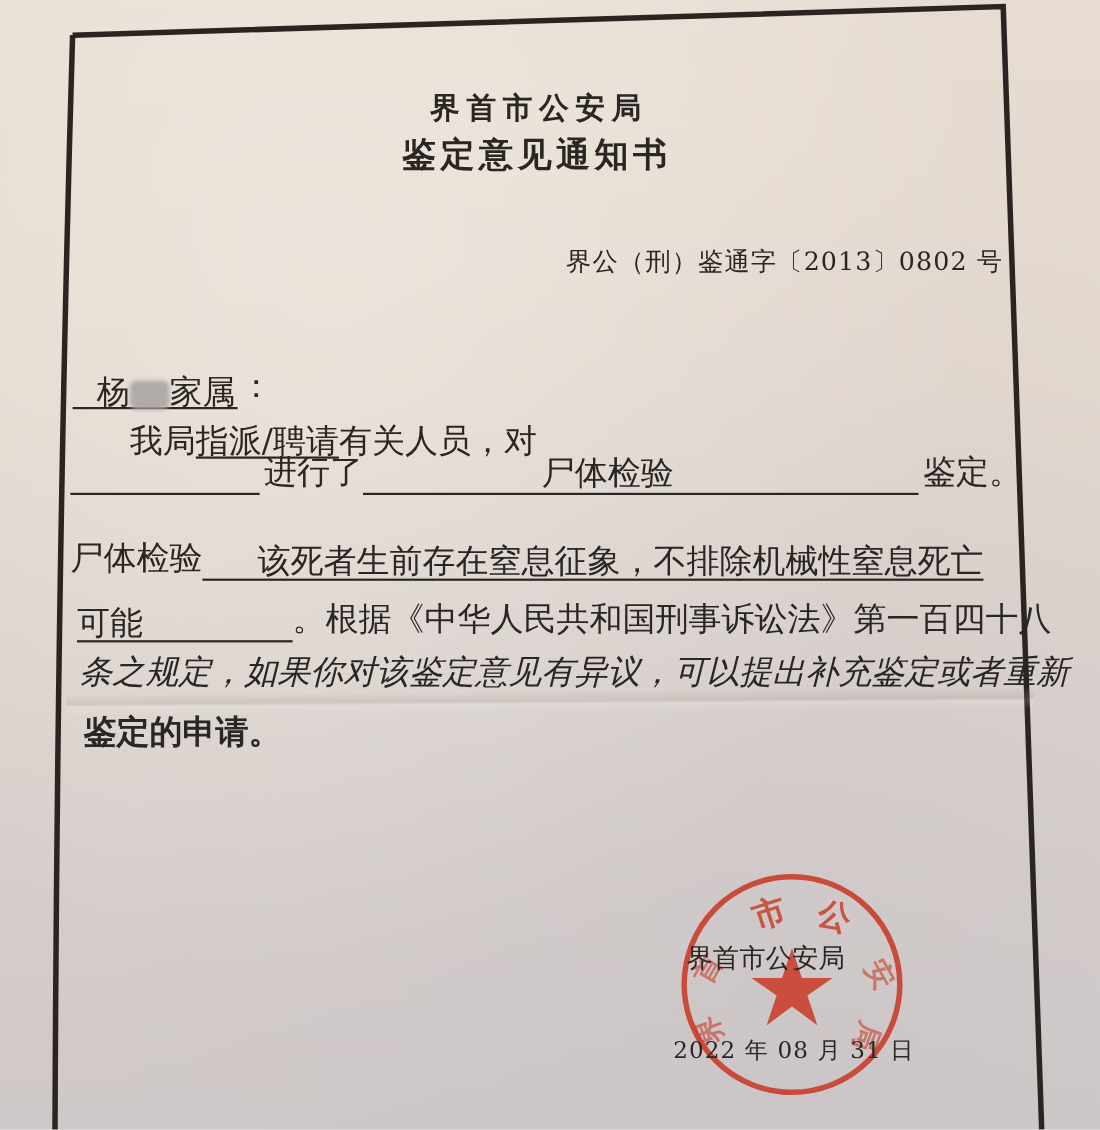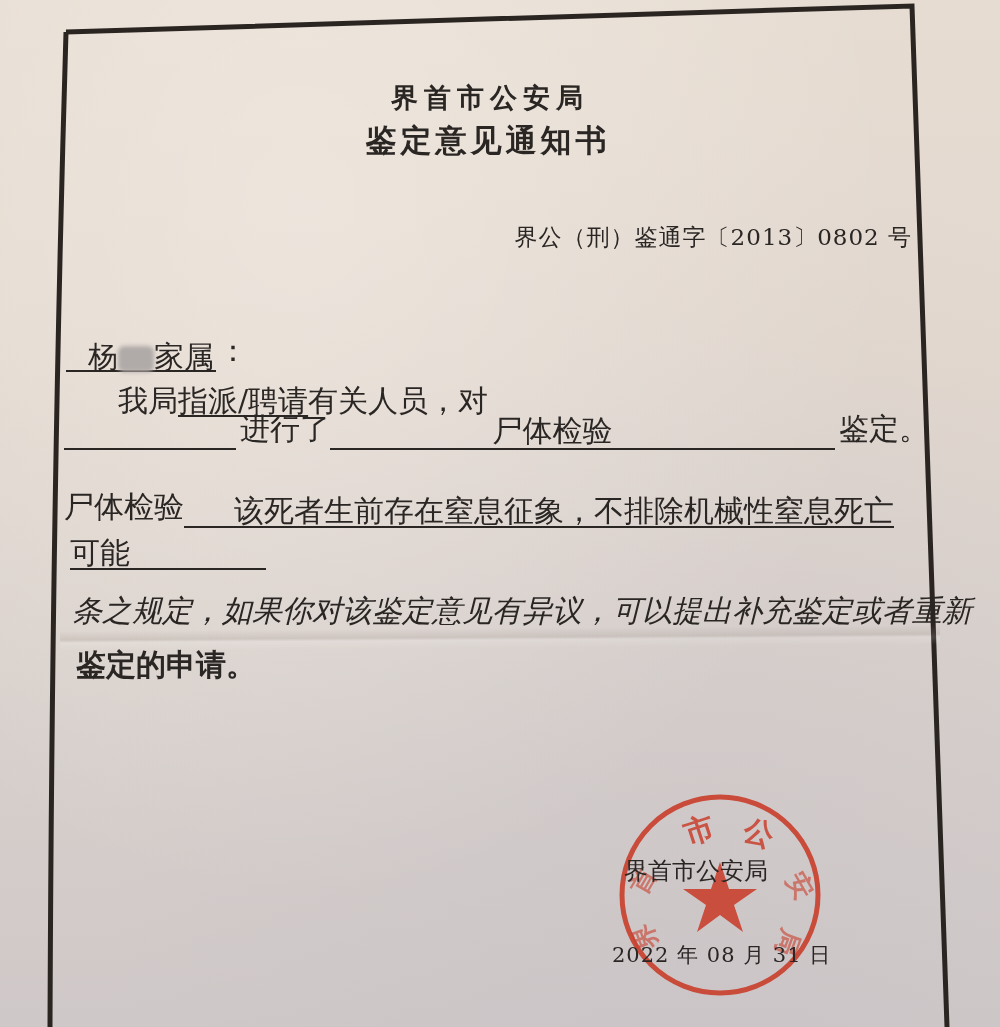--- a/index.html
+++ b/index.html
@@ -153,22 +153,23 @@
   <span style="margin-left:4px;">进行了</span>
   <span class="u" style="width:505px;font-family:Liberation Mono, monospace;"><span style="display:inline-block; transform:translateX(-30px);">尸体检验</span></span>
   <span style="margin-left:4px;">鉴定。</span>
 </div>
 
 <div class="line" style="left:64px; top:494px;">
   <span>尸体检验</span>
   <span class="u" style="width:710px; text-align:right;"><span>该死者生前存在窒息征象，不排除机械性窒息死亡</span></span>
 </div>
 
-<div class="line" style="left:70px; top:536px;">
+<div class="line" style="left:70px; top:550px;">
   <span class="u" style="width:196px; text-align:left;"><span>可能</span></span>
+  <span>。根据《中华人民共和国刑事诉讼法》第一百四十八</span>
 </div>
 
 <div class="line" style="left:72px; top:598px;font-style:italic;">
   <span>条之规定，如果你对该鉴定意见有异议，可以提出补充鉴定或者重新</span>
 </div>
 
 <div class="line" style="left:76px; top:652px;font-weight:bold;">
   <span>鉴定的申请。</span>
 </div>
 

